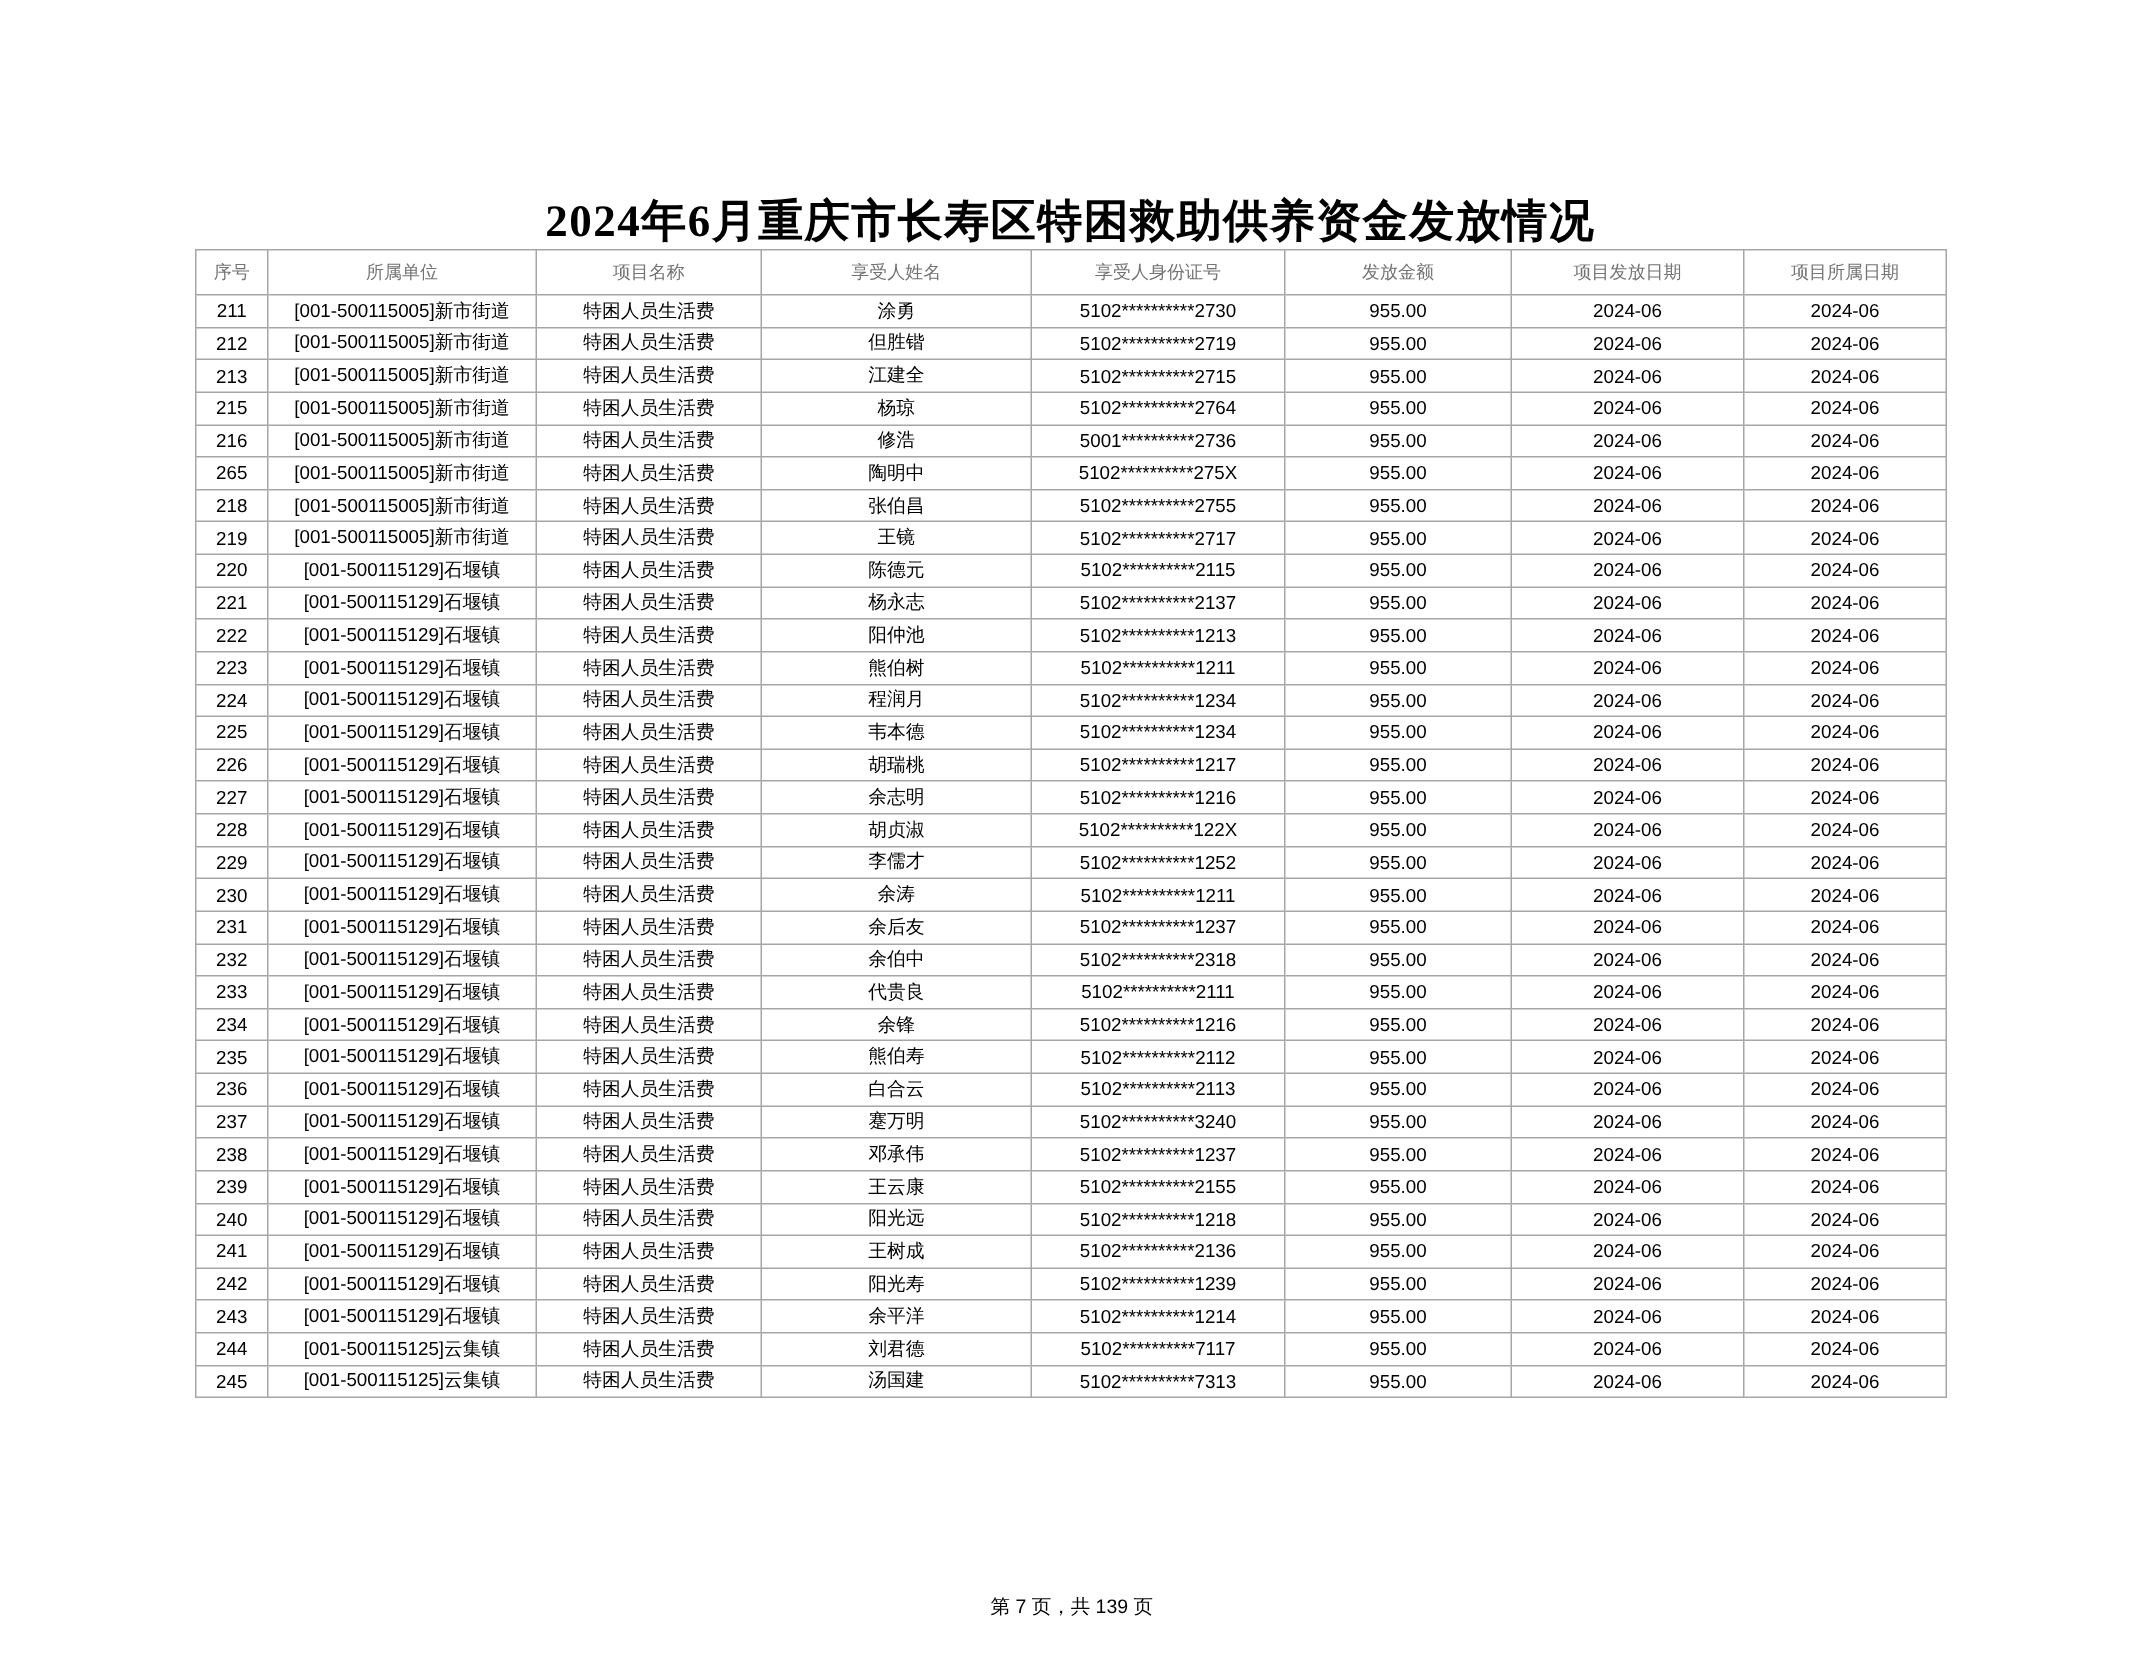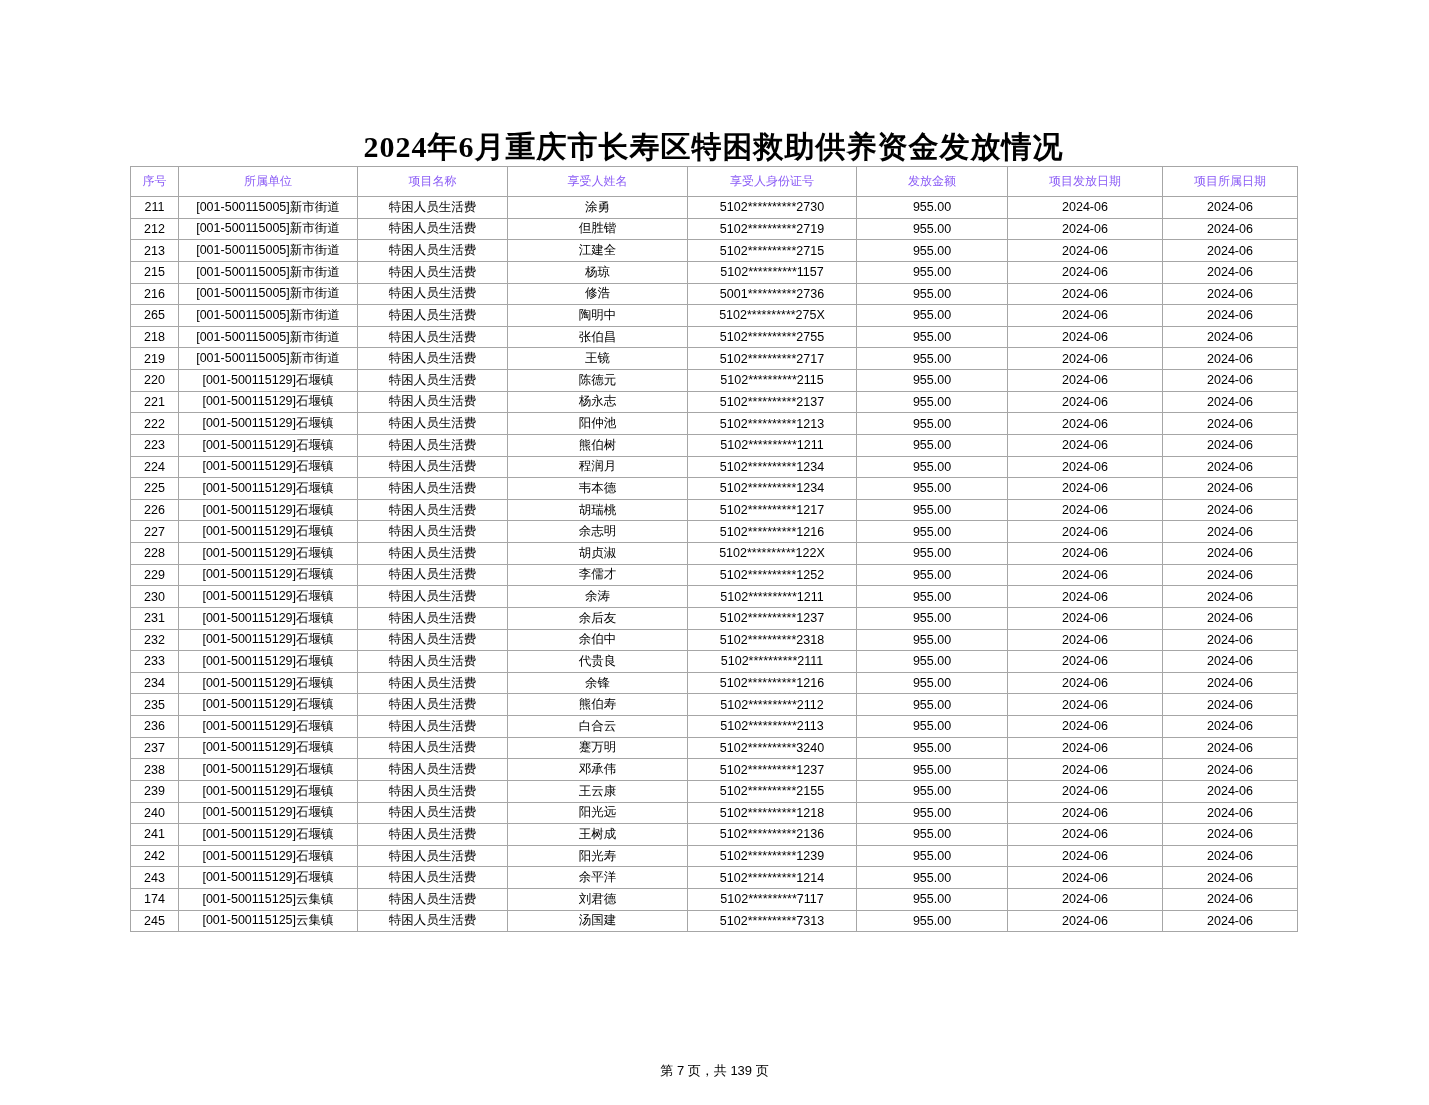--- a/index.html
+++ b/index.html
@@ -42,21 +42,21 @@
     padding: 0;
     overflow: hidden;
     white-space: nowrap;
     font-weight: normal;
   }
   .data-table thead tr {
     height: 30px;
   }
   .data-table thead th {
     font-size: 12px;
-    color: #8b5cf6;
+    color: #737373;
   }
   .data-table tbody tr {
     height: 21.63px;
   }
   .data-table tbody td {
     font-size: 12.5px;
     color: #000000;
   }
   .page-footer {
     position: absolute;
@@ -125,21 +125,21 @@
         <td>5102**********2715</td>
         <td>955.00</td>
         <td>2024-06</td>
         <td>2024-06</td>
       </tr>
       <tr>
         <td>215</td>
         <td>[001-500115005]新市街道</td>
         <td>特困人员生活费</td>
         <td>杨琼</td>
-        <td>5102**********1157</td>
+        <td>5102**********2764</td>
         <td>955.00</td>
         <td>2024-06</td>
         <td>2024-06</td>
       </tr>
       <tr>
         <td>216</td>
         <td>[001-500115005]新市街道</td>
         <td>特困人员生活费</td>
         <td>修浩</td>
         <td>5001**********2736</td>
@@ -411,21 +411,21 @@
         <td>243</td>
         <td>[001-500115129]石堰镇</td>
         <td>特困人员生活费</td>
         <td>余平洋</td>
         <td>5102**********1214</td>
         <td>955.00</td>
         <td>2024-06</td>
         <td>2024-06</td>
       </tr>
       <tr>
-        <td>174</td>
+        <td>244</td>
         <td>[001-500115125]云集镇</td>
         <td>特困人员生活费</td>
         <td>刘君德</td>
         <td>5102**********7117</td>
         <td>955.00</td>
         <td>2024-06</td>
         <td>2024-06</td>
       </tr>
       <tr>
         <td>245</td>

